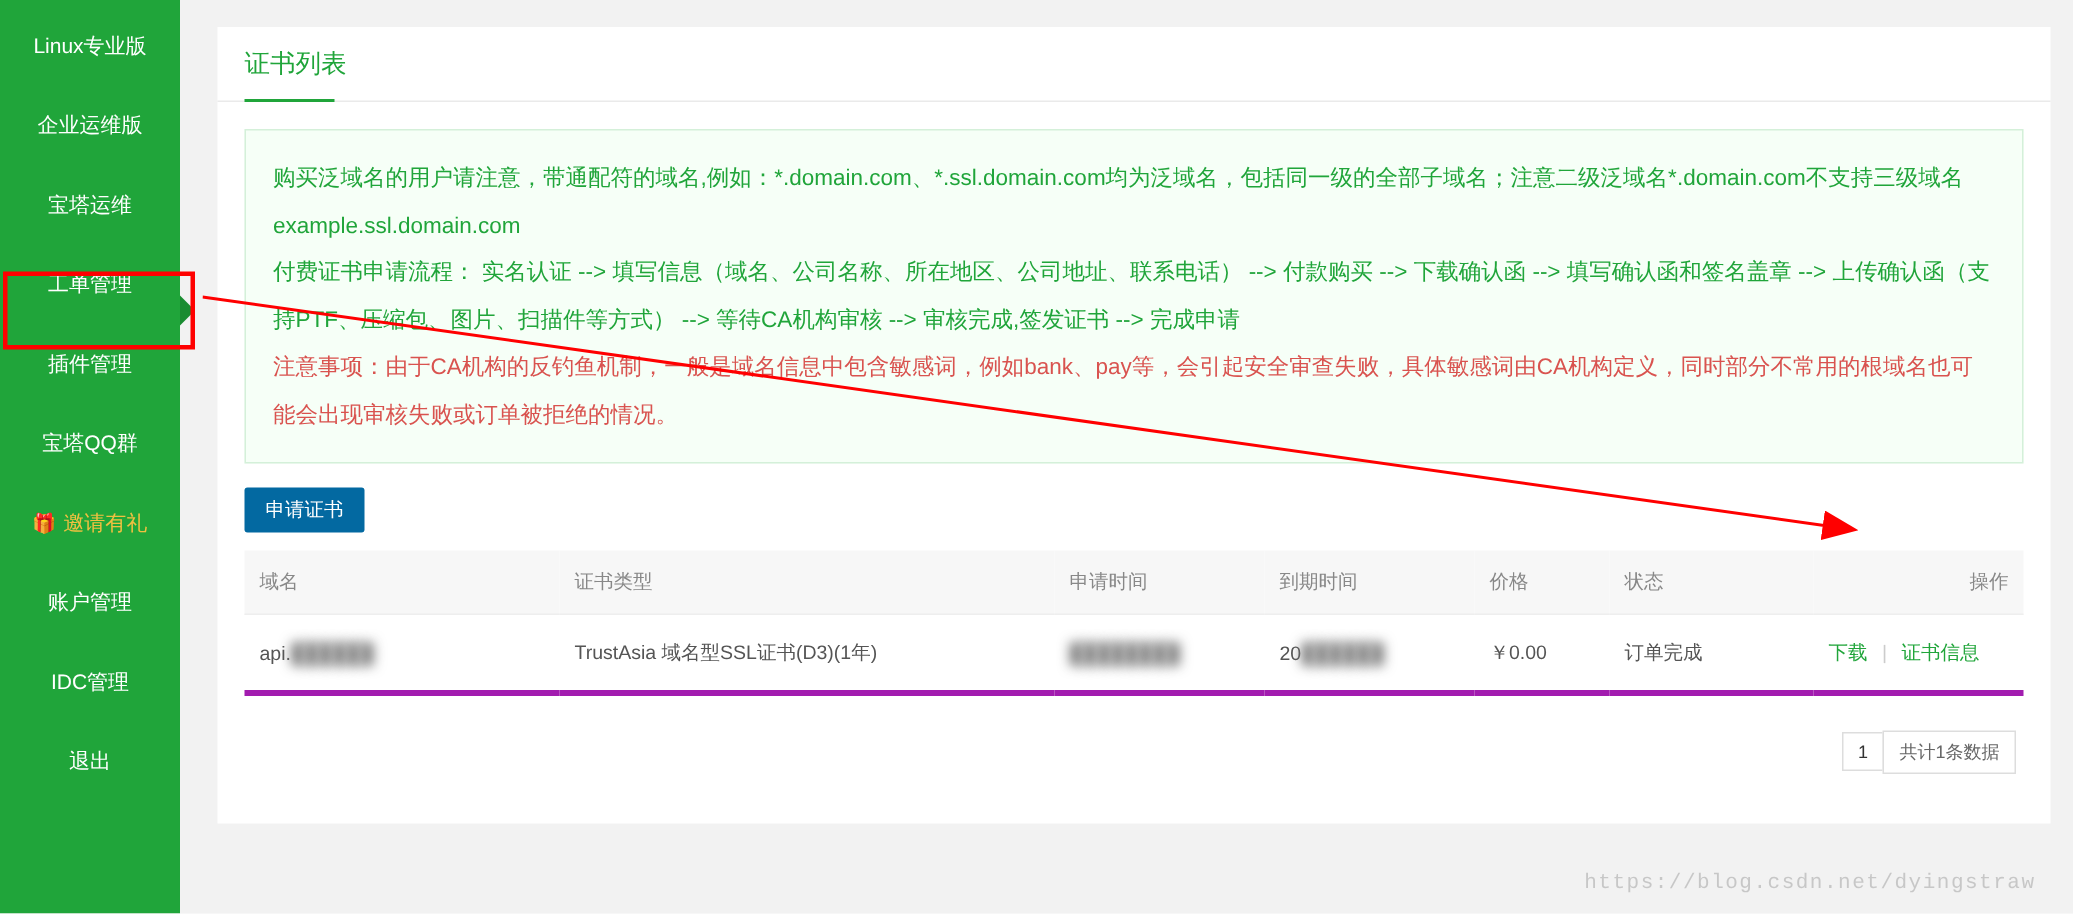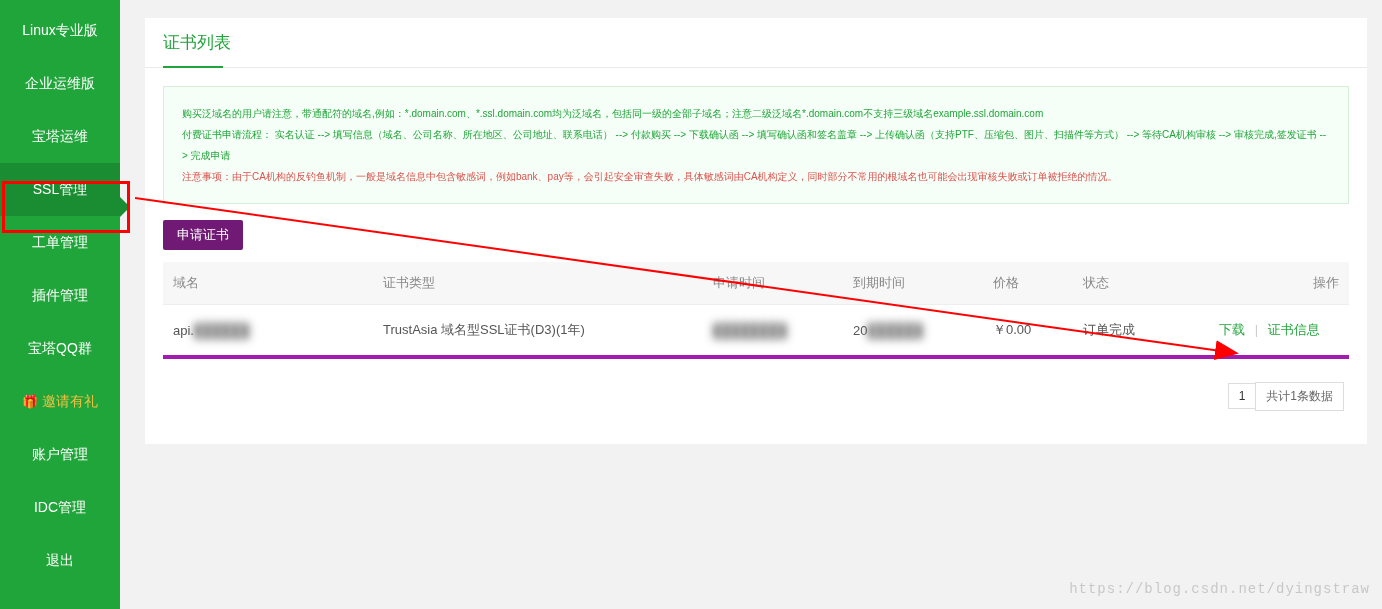--- a/index.html
+++ b/index.html
@@ -18,61 +18,58 @@
     
     
     .sidebar-pointer { position: absolute; left: 120px; top: 197px; width: 0; height: 0; border-top: 10px solid transparent; border-bottom: 10px solid transparent; border-left: 10px solid #1a8c31; z-index: 5; }
     
     
     .main { flex: 1; padding: 18px 15px 10px 25px; background: #f2f2f2; min-width: 0; }
     .panel { background: #fff; padding: 0; }
     .panel-header { color: #20a53a; font-size: 17px; padding: 13px 18px; border-bottom: 1px solid #eaeaea; position: relative; }
     .panel-header::after { content: ""; position: absolute; bottom: -1px; left: 18px; width: 60px; height: 2px; background: #20a53a; }
     
-    .notice-box { margin: 18px 18px 0; background: #f6fff7; border: 1px solid #d4f0d9; padding: 16px 18px; color: #20a53a; font-size: 10px; line-height: 2.1; }
+    .notice-box { margin: 18px 18px 0; background: #f6fff7; border: 1px solid #d4f0d9; padding: 16px 18px; color: #20a53a; font-size: 15px; line-height: 2.1; }
     .notice-box .warn { color: #d9534f; }
     
-    .btn-apply { display: inline-block; margin: 16px 18px 12px; background: #701a75; color: #fff; border: none; padding: 6px 14px; font-size: 13px; cursor: pointer; border-radius: 2px; }
+    .btn-apply { display: inline-block; margin: 16px 18px 12px; background: #0369a1; color: #fff; border: none; padding: 6px 14px; font-size: 13px; cursor: pointer; border-radius: 2px; }
     
     
     .cert-table { width: calc(100% - 36px); margin: 0 18px; border-collapse: collapse; }
     .cert-table th { background: #f7f7f7; color: #888; font-weight: normal; text-align: left; padding: 12px 10px; font-size: 13px; border-bottom: 1px solid #eee; }
     .cert-table th:last-child { text-align: right; }
     .cert-table td { padding: 16px 10px; font-size: 13px; color: #555; border-bottom: 4px solid #a21caf; }
     .cert-table td:last-child { text-align: left; }
     .blur-field { color: transparent; text-shadow: 0 0 8px rgba(120,120,120,.9); user-select: none; }
     .op-link { color: #20a53a; cursor: pointer; }
     .op-sep { color: #ccc; margin: 0 6px; }
     
     .pager { float: right; margin: 23px; }
     .pager .pg { display: inline-block; border: 1px solid #ddd; padding: 5px 10px; font-size: 12px; color: #666; margin-left: -1px; background:#fff;}
     .pager .pg.num { color: #333; }
     
     
     .red-arrow-svg { position: absolute; left: 135px; top: 188px; width: 1130px; height: 180px; z-index: 20; pointer-events: none; }
     
     
-    .watermark { position: absolute; right: 12px; bottom: 12px; color: rgba(120,120,120,.35); font-size: 14px; letter-spacing: 1px; font-family: "Courier New", monospace; pointer-events: none; }
+    .watermark { position: absolute; right: 25px; bottom: 12px; color: rgba(120,120,120,.35); font-size: 14px; letter-spacing: 1px; font-family: "Courier New", monospace; pointer-events: none; }
   </style>
 </head>
 <body>
 
 <div class="layout">
   <div class="sidebar">
     <div class="sidebar-item">
         <span>Linux专业版</span>
       </div>
     <div class="sidebar-item">
         <span>企业运维版</span>
       </div>
     <div class="sidebar-item">
         <span>宝塔运维</span>
-      </div>
-    <div class="sidebar-item active">
-        <span>SSL管理</span>
       </div>
     <div class="sidebar-item">
         <span>工单管理</span>
       </div>
     <div class="sidebar-item">
         <span>插件管理</span>
       </div>
     <div class="sidebar-item">
         <span>宝塔QQ群</span>
       </div>

